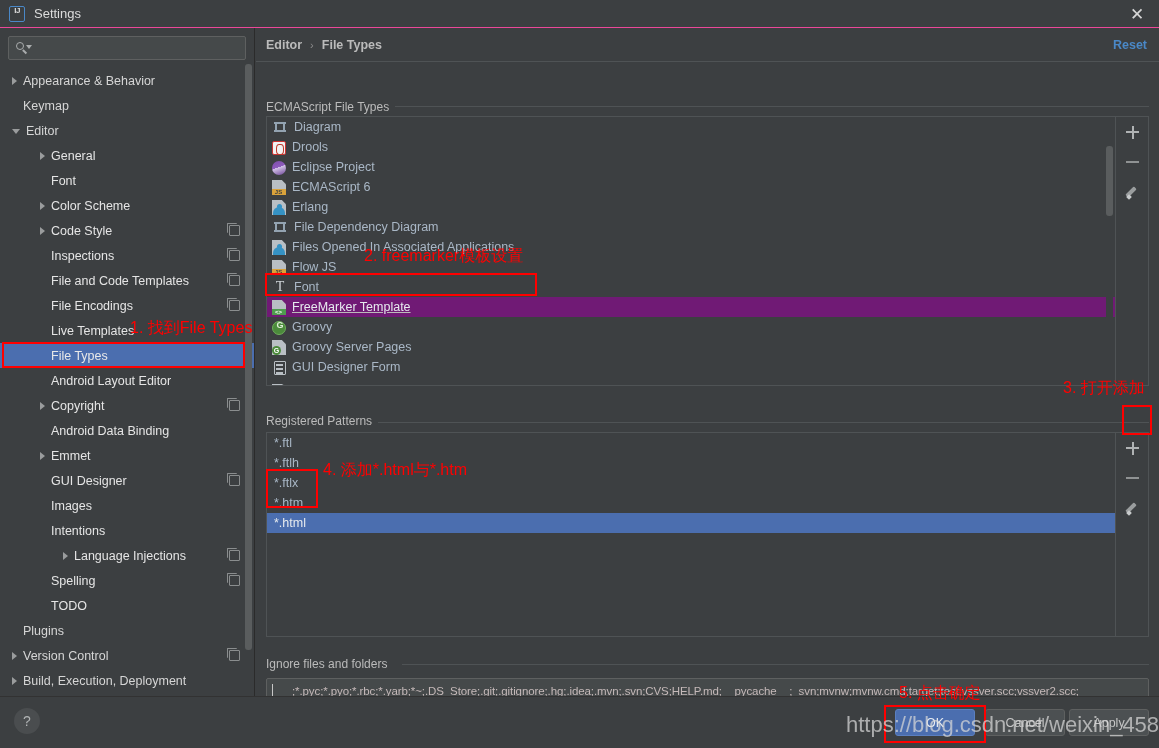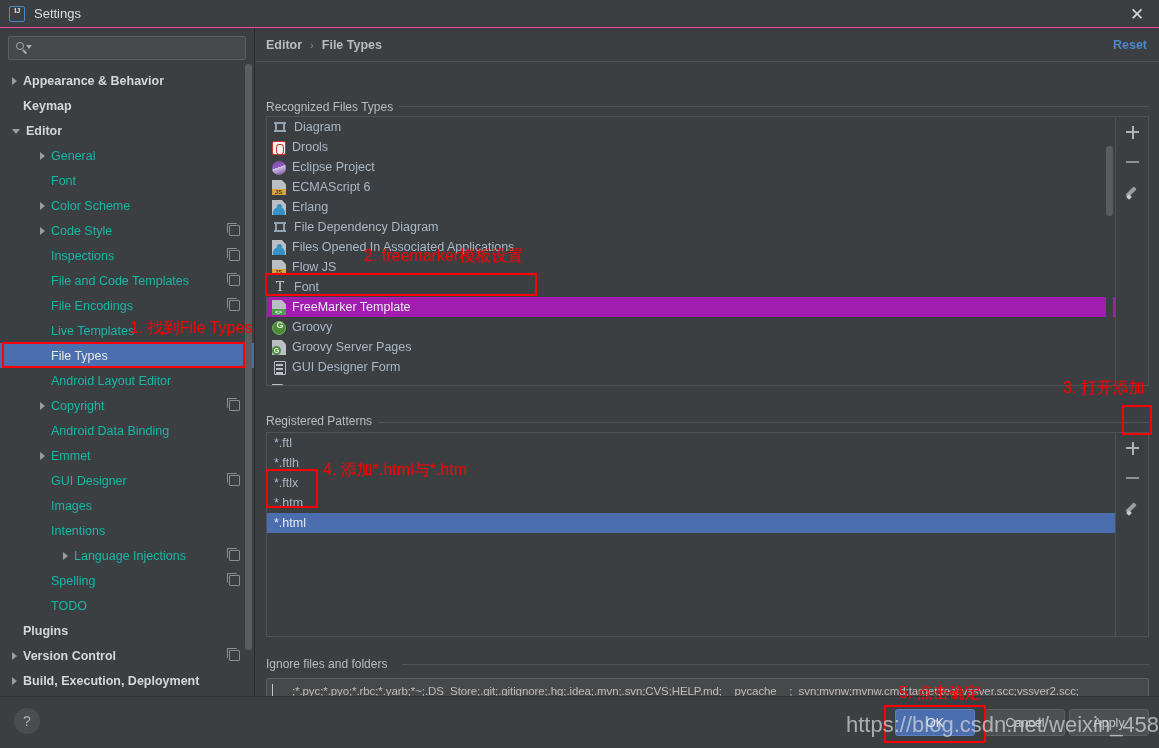--- a/index.html
+++ b/index.html
@@ -83,22 +83,22 @@
   .tree-row .arrow {
     width: 0; height: 0; flex: none;
     border-left: 5px solid #9a9c9d; border-top: 4px solid transparent;
     border-bottom: 4px solid transparent; margin-right: 6px;
   }
   .tree-row .arrow.down {
     border-left: 4.5px solid transparent; border-right: 4.5px solid transparent;
     border-top: 5px solid #9a9c9d; border-bottom: none; margin-top: 2px;
   }
   .tree-row .arrow.none { border: none; width: 5px; margin-right: 6px; }
-  .tree-row .label { font-size: 12.5px; color: #14b8a6; }
-  .tree-row.bold .label { color: #d6d6d6; font-weight: bold; }
+  .tree-row .label { font-size: 12.5px; color: #e5e5e5; }
+  .tree-row.bold .label { color: #d6d6d6; font-weight: normal; }
   .tree-row.selected { background: #4b6eaf; }
   .tree-row.selected .label { color: #e8e8e8; }
   .copy-badge {
     position: absolute; right: 14px; width: 11px; height: 11px;
     border: 1px solid #8a8d8e; border-radius: 1px;
   }
   .copy-badge::after {
     content: ""; position: absolute; left: -3px; top: -3px;
     width: 9px; height: 9px; border: 1px solid #8a8d8e;
     border-right: none; border-bottom: none; border-radius: 1px;
@@ -148,21 +148,21 @@
   }
   .rft-list {
     position: absolute; left: 0; top: 0; width: 848px; height: 268px;
     overflow: hidden; background: #3c3f41;
   }
   .ft-row {
     height: 20px; display: flex; align-items: center; padding-left: 5px;
     white-space: nowrap;
   }
   .ft-row .ft-label { font-size: 12.5px; color: #a9b7c6; margin-left: 6px; }
-  .ft-row.selected { background: #a21caf; width: 852px; }
+  .ft-row.selected { background: #701a75; width: 852px; text-decoration: underline; }
   .ft-row.selected .ft-label { color: #e6eaee; }
 
   
   .fticon { width: 16px; height: 16px; position: relative; flex: none; }
   .ic-diagram::before, .ic-diagram::after {
     content: ""; position: absolute; background: #93a3b1;
   }
   .ic-diagram::before { left: 2px; top: 3px; width: 12px; height: 2px; }
   .ic-diagram::after  { left: 2px; top: 11px; width: 12px; height: 2px; }
   .ic-diagram .v1, .ic-diagram .v2 {
@@ -496,21 +496,21 @@
   <div class="right-panel">
 
     <div class="breadcrumb">
       <span>Editor</span>
       <span class="sep">›</span>
       <span>File Types</span>
     </div>
     <div class="reset-link">Reset</div>
     <div class="hdr-divider"></div>
 
-    <div class="group-title" style="left:10px; top:72px;">Recognized Files Types</div>
+    <div class="group-title" style="left:10px; top:72px;">ECMAScript File Types</div>
     <div class="group-line" style="left:130px; top:78px; width:763px;"></div>
 
     <div class="rft-box">
       <div class="rft-list" id="ft-list">
           <div class="ft-row">
             <span class="fticon ic-diagram">
               <span class="v1"></span>
               <span class="v2"></span>
             </span>
             <span class="ft-label">Diagram</span>

